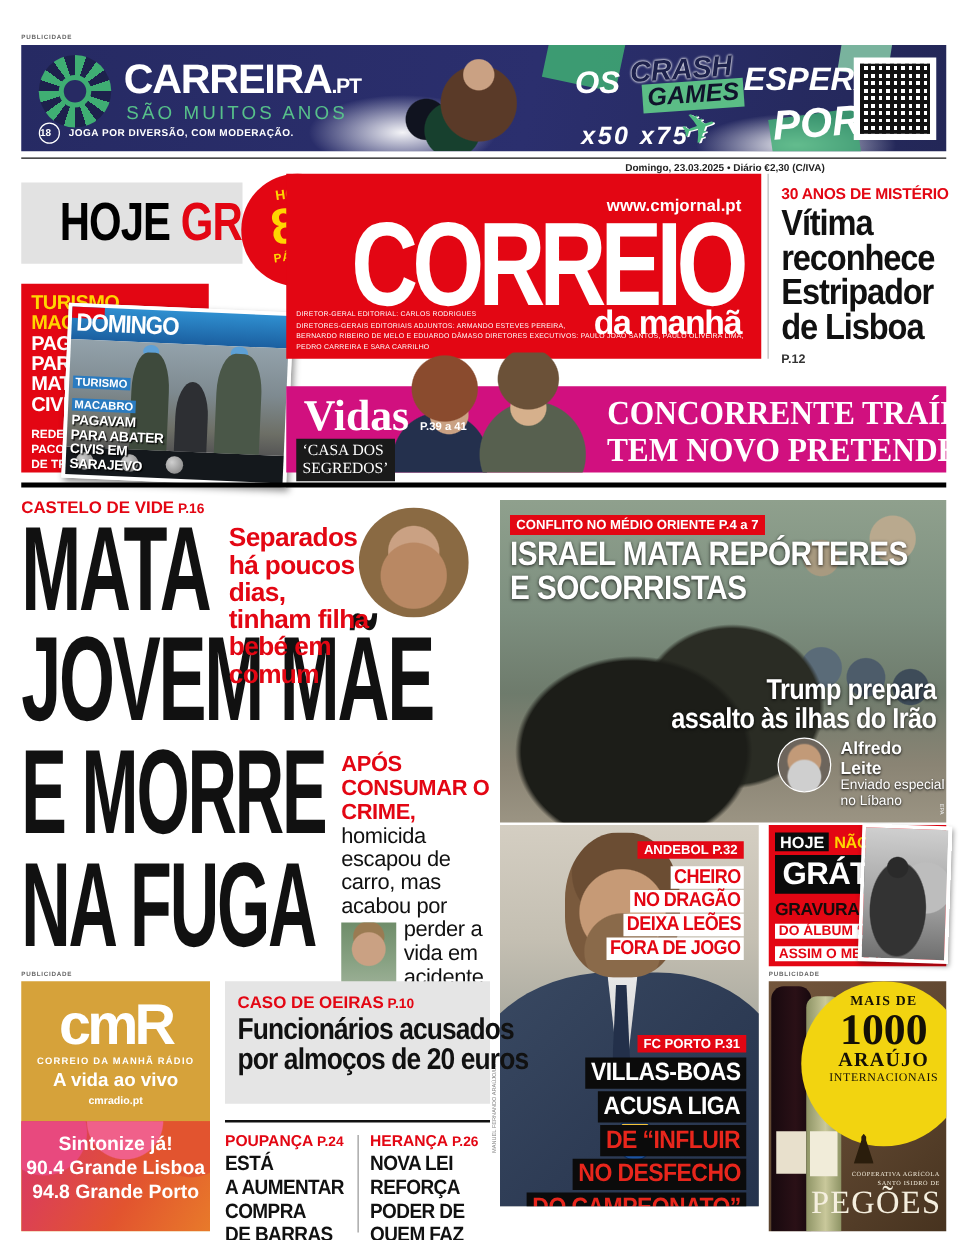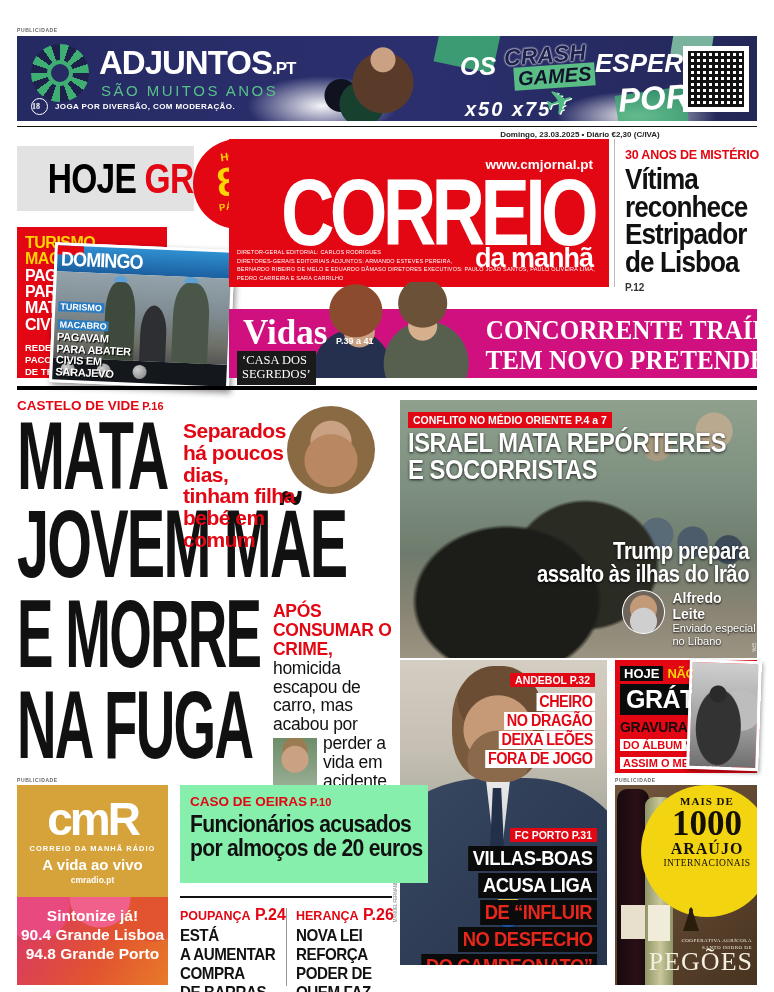--- a/index.html
+++ b/index.html
@@ -15,21 +15,21 @@
   .banner .chip1{ position:absolute; left:420px; top:-8px; width:60px; height:40px; background:#3fae73; transform:rotate(12deg); opacity:.85;}
   .banner .chip2{ position:absolute; left:600px; top:55px; width:70px; height:40px; background:#3fae73; transform:rotate(-8deg); opacity:.8;}
   .banner .chip3{ position:absolute; left:655px; top:-6px; width:40px; height:30px; background:#8fd6ae; transform:rotate(9deg); opacity:.8;}
   .banner .cloud{ position:absolute; border-radius:50%; background:radial-gradient(closest-side,rgba(255,255,255,.95),rgba(255,255,255,0)); }
   .slogo { position:absolute; left:14px; top:8px; width:58px; height:58px; border-radius:50%;
            background:repeating-conic-gradient(#3fae73 0 18deg,#1d214c 18deg 36deg); }
   .slogo .inner{ position:absolute; left:16px; top:16px; width:26px; height:26px; border-radius:50%; background:#272a63; border:4px solid #3fae73; }
   .sbrand { position:absolute; left:82px; top:8px; color:#fff; font-weight:bold; font-size:33px; letter-spacing:-1px; }
   .sbrand .tld{ font-size:17px; }
   .stag { position:absolute; left:84px; top:46px; color:#57c08a; font-weight:normal; font-size:15px; letter-spacing:2.5px; }
-  .sage { position:absolute; left:14px; top:62px; width:17px; height:17px; border:1.5px solid #fff; border-radius:50%; color:#fff; font-size:8px; font-weight:bold; text-align:left; line-height:15px;font-family:Liberation Serif, serif; }
+  .sage { position:absolute; left:14px; top:62px; width:17px; height:17px; border:1.5px solid #fff; border-radius:50%; color:#fff; font-size:8px; font-weight:bold; text-align:left; line-height:15px; }
   .sdisc { position:absolute; left:38px; top:66px; color:#fff; font-size:8px; font-weight:bold; letter-spacing:.4px; }
   .model { position:absolute; left:282px; top:0; width:140px; height:85px;
            background:radial-gradient(circle at 60% 28%, #caa183 0 12px, transparent 13px),
                       radial-gradient(circle at 60% 55%, #5a3a28 0 30px, transparent 31px),
                       radial-gradient(circle at 45% 80%, #17402e 0 22px, transparent 23px),
                       radial-gradient(circle at 30% 70%, #10131f 0 16px, transparent 17px); }
   .promo-os { position:absolute; left:443px; top:16px; color:#fff; font-size:25px; font-weight:bold; font-style:italic; }
   .promo-crash { position:absolute; left:487px; top:6px; color:#1d214c; font-size:23px; font-weight:bold; font-style:italic; text-shadow:0 0 2px #fff,0 0 2px #fff; transform:rotate(-4deg); }
   .promo-games { position:absolute; left:497px; top:29px; background:#5bbd86; color:#10132b; font-size:20px; font-weight:bold; font-style:italic; padding:0 4px; transform:rotate(-4deg); }
   .promo-esperam { position:absolute; left:578px; top:12px; color:#fff; font-size:26px; font-weight:bold; font-style:italic; }
@@ -201,49 +201,49 @@
   .cmr .url { margin-top:2px; color:#fff; font-weight:bold; font-size:8.5px; }
   .cmr .waves { position:absolute; left:0; bottom:0; width:100%; height:88px;
      background:radial-gradient(circle at 12% 10%, #e8497e 0 34px, transparent 35px),
                 radial-gradient(circle at 55% 0%, #f0608a 0 30px, transparent 31px),
                 radial-gradient(circle at 90% 14%, #e2542f 0 32px, transparent 33px),
                 linear-gradient(120deg,#d8356a 0%,#e2542f 60%,#e87a2a 100%); }
   .cmr .cta { padding-top:10px; color:#fff; font-weight:bold; font-size:15.5px; }
   .cmr .fr { color:#fff; font-weight:bold; font-size:15.5px; line-height:1.25; }
 
   
-  .oeiras { left:180px; top:785px; width:248px; height:98px; background:#86efac; padding:9px 10px; }
+  .oeiras { left:180px; top:785px; width:212px; height:98px; background:#e5e5e5; padding:9px 10px; }
   .oeiras .k { color:#e30613; font-weight:bold; font-size:13.5px; }
   .oeiras .k .pg { font-size:11px; }
   .oeiras .h { margin-top:3px; color:#111; font-weight:bold; font-size:24px; line-height:1.0; letter-spacing:-.8px; }
   .oeiras .h .ln { display:block; transform:scaleX(.88); transform-origin:0 0; white-space:nowrap; }
   .briefrule { left:180px; top:896px; width:212px; height:2px; background:#111; }
   .brief { top:906px; width:100px; }
   .brief .k { color:#e30613; font-weight:bold; font-size:12.5px; white-space:nowrap; }
-  .brief .k .pg { font-size:16px; }
+  .brief .k .pg { font-size:11px; }
   .brief .l { margin-top:2px; color:#111; font-weight:bold; font-size:16.5px; line-height:1.15; letter-spacing:-.5px; }
   .brief .l .ln{ display:block; transform:scaleX(.92); transform-origin:0 0; white-space:nowrap; }
   .vdiv2 { left:286px; top:908px; width:1px; height:78px; background:#999; }
 </style>
 </head>
 <body>
 
 <div id="page">
 
   <div class="abs publabel" style="left:17px; top:27px;">PUBLICIDADE</div>
   <div class="abs banner">
     <div class="cloud" style="left:230px; top:40px; width:150px; height:60px;"></div>
     <div class="cloud" style="left:540px; top:55px; width:160px; height:50px;"></div>
     <div class="chip1"></div>
     <div class="chip2"></div>
     <div class="chip3"></div>
     <div class="slogo">
         <div class="inner"></div>
       </div>
-    <div class="sbrand"><span>ADJUNTOS</span><span class="tld">.PT</span></div>
+    <div class="sbrand"><span>CARREIRA</span><span class="tld">.PT</span></div>
     <div class="stag">SÃO MUITOS ANOS</div>
     <div class="sage">18</div>
     <div class="sdisc">JOGA POR DIVERSÃO, COM MODERAÇÃO.</div>
     <div class="model"></div>
     <div class="promo-os">OS</div>
     <div class="promo-crash">CRASH</div>
     <div class="promo-games">GAMES</div>
     <div class="promo-esperam">ESPERAM</div>
     <div class="promo-porti">POR TI</div>
     <div class="promo-mult">x50  x75</div>

